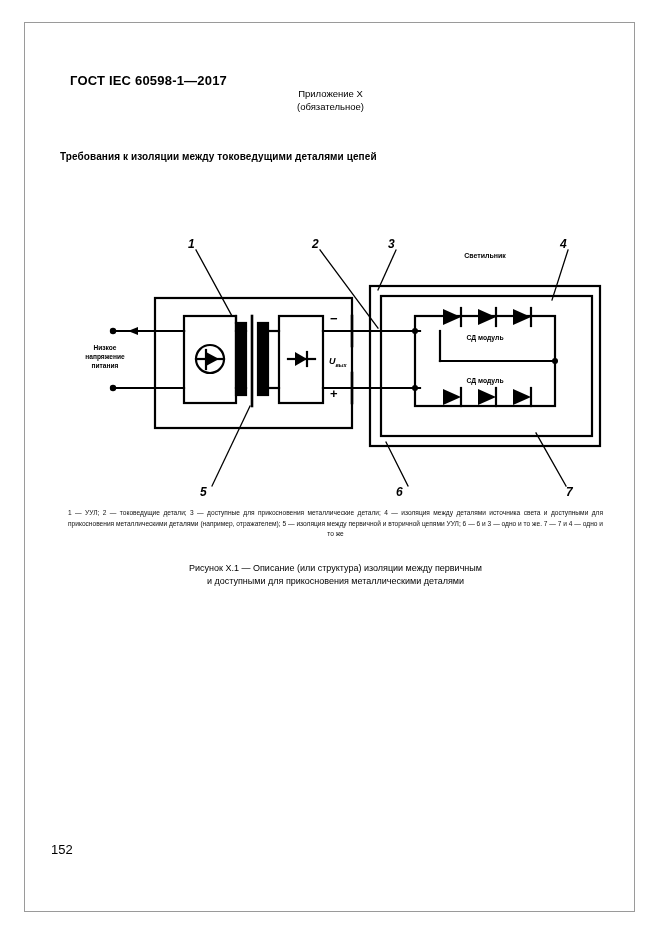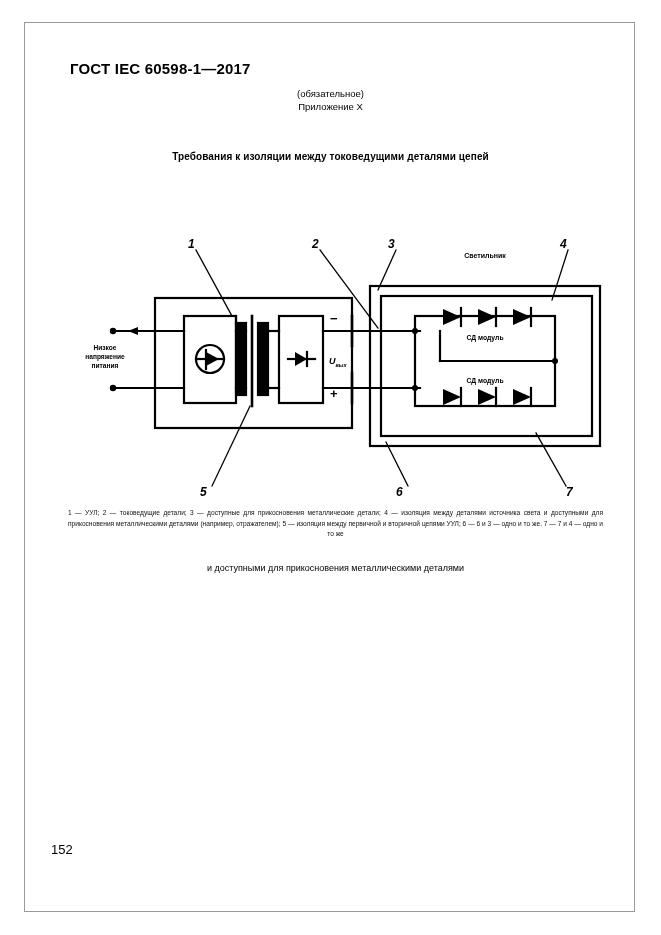--- a/index.html
+++ b/index.html
@@ -14,34 +14,34 @@
   }
   .page-border {
     position:absolute;
     left:24px; top:22px;
     width:611px; height:890px;
     border:1px solid #9a9a9a;
     box-sizing:border-box;
   }
 
   .std-header {
-    position:absolute; left:70px; top:60px;
-    font-size:15px; font-weight:bold; color:#000;
+    position:absolute; left:70px; top:73px;
+    font-size:13px; font-weight:bold; color:#000;
     letter-spacing:0.2px;
     text-align:right;
   }
 
   .annex {
     position:absolute; left:0; right:0; top:88px;
     text-align:center; font-size:9.5px; color:#000; line-height:12.5px;
   }
 
   .title {
     position:absolute; left:60px; right:60px; top:150px;
-    text-align:center; font-size:10px; font-weight:bold; color:#000;
+    font-size:10px; font-weight:bold; color:#000;
     line-height:13.5px; letter-spacing:0.1px;
   }
 
   
   .fig { position:absolute; left:0; top:228px; width:661px; height:280px; }
   .fig svg { display:block; }
 
   .legend {
     position:absolute; left:68px; right:58px; top:508px;
     font-size:6.6px; color:#111; line-height:10.5px; text-align:justify;
@@ -61,22 +61,22 @@
 </head>
 <body>
 
 <div class="page">
 
   <div class="page-border"></div>
 
   <div class="std-header">ГОСТ IEC 60598-1—2017</div>
 
   <div class="annex">
+    <div>Приложение X</div>
     <div>(обязательное)</div>
-    <div>Приложение X</div>
   </div>
 
   <div class="title">
     <div>Требования к изоляции между токоведущими деталями цепей</div>
   </div>
 
   <div class="fig">
     <svg width="661" height="280" viewBox="0 0 661 280" xmlns="http://www.w3.org/2000/svg">
       <g fill="none" stroke="#000" stroke-width="2.2" stroke-linecap="square">
 
@@ -184,18 +184,19 @@
           <text x="396" y="268">6</text>
           <text x="566" y="268">7</text>
         </g>
       </g>
     </svg>
   </div>
 
   <div class="legend">1 — УУЛ; 2 — токоведущие детали; 3 — доступные для прикосновения металлические детали; 4 — изоляция между деталями источника света и доступными для прикосновения металлическими деталями (например, отражателем); 5 — изоляция между первичной и вторичной цепями УУЛ; 6 — 6 и 3 — одно и то же. 7 — 7 и 4 — одно и то же</div>
 
   <div class="caption">
+    <div>Рисунок X.1 — Описание (или структура) изоляции между первичным</div>
     <div>и доступными для прикосновения металлическими деталями</div>
   </div>
 
   <div class="folio">152</div>
 
 </div>
 
 </body></html>

